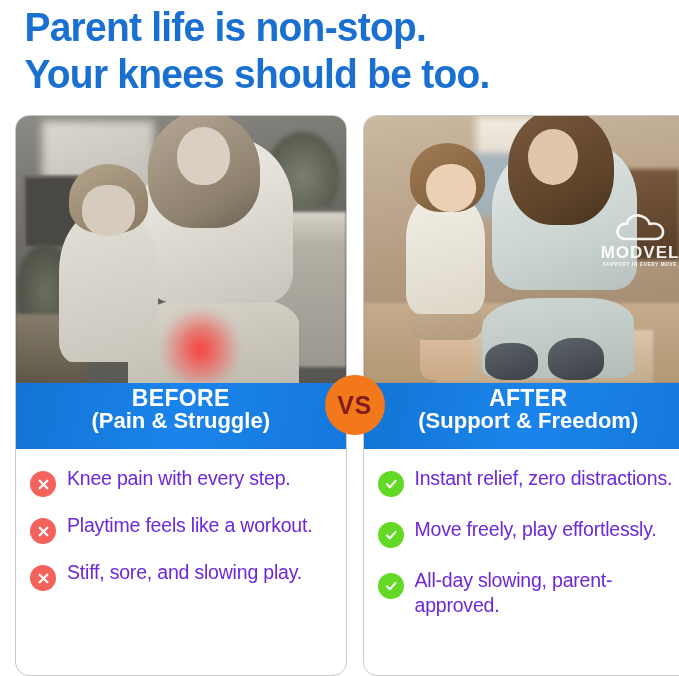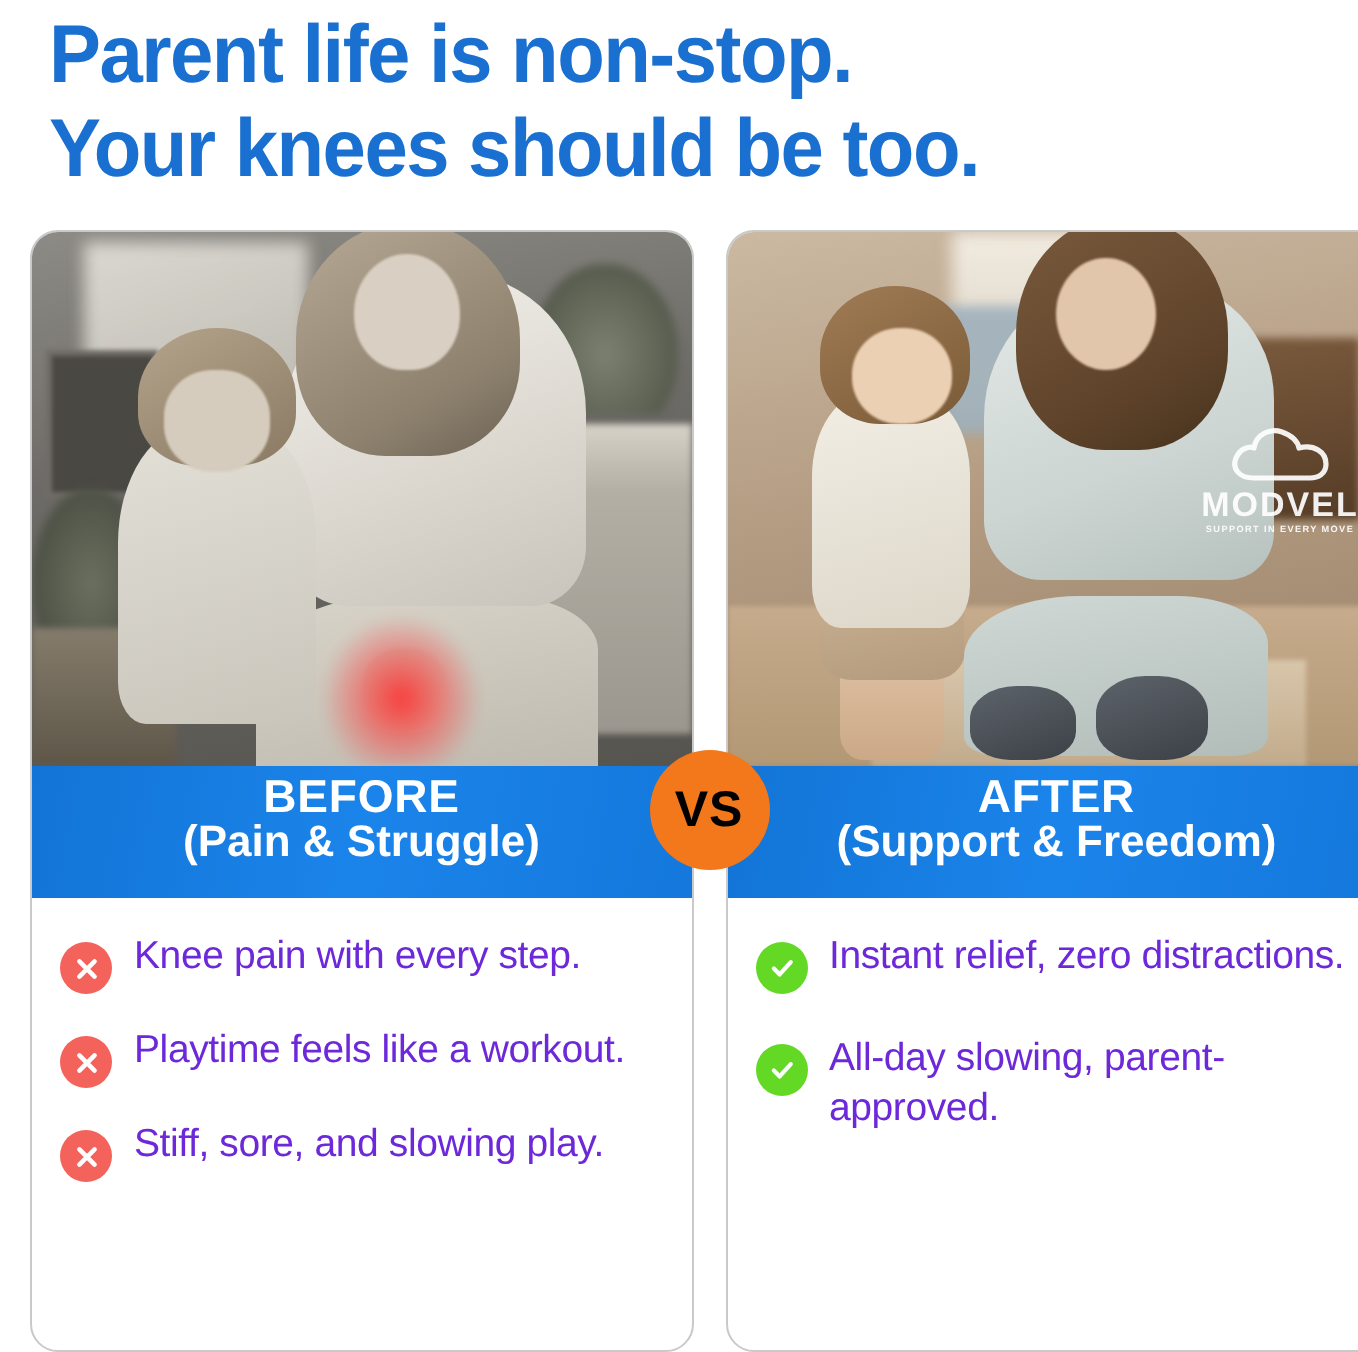--- a/index.html
+++ b/index.html
@@ -215,21 +215,21 @@
   .banner-title { font-size:23px; font-weight:700; letter-spacing:.4px; line-height:26px; }
   .banner-sub { font-size:22px; font-weight:700; line-height:20px; }
 
   
   .vs-badge {
     position:absolute; left:50%; top:260px;
     transform:translateX(-50%);
     width:60px; height:60px; border-radius:50%;
     background:#f3781b;
     display:flex; align-items:center; justify-content:center;
-    color:#000000; font-size:25px; font-weight:700; letter-spacing:.5px;
+    color:#7f1d1d; font-size:25px; font-weight:700; letter-spacing:.5px;
     z-index:5;
   }
 
   
   .bullets { flex:1 1 auto; padding:17px 14px 0 14px; }
   .bullet { display:flex; align-items:flex-start; margin-bottom:16px; }
   .bullet:last-child { margin-bottom:0; }
   .b-icon {
     flex:0 0 auto; width:26px; height:26px; border-radius:50%;
     display:flex; align-items:center; justify-content:center;
@@ -349,20 +349,28 @@
               </svg>
           </span>
           <span class="b-text">Instant relief, zero distractions.</span>
         </div>
         <div class="bullet">
           <span class="b-icon pos">
             <svg width="14" height="14" viewBox="0 0 24 24">
                 <path d="M5 12.5 L10 17.5 L19.5 7" stroke="#fff" stroke-width="3.6" fill="none" stroke-linecap="round" stroke-linejoin="round"></path>
               </svg>
           </span>
+          <span class="b-text">Move freely, play effortlessly.</span>
+        </div>
+        <div class="bullet">
+          <span class="b-icon pos">
+            <svg width="14" height="14" viewBox="0 0 24 24">
+                <path d="M5 12.5 L10 17.5 L19.5 7" stroke="#fff" stroke-width="3.6" fill="none" stroke-linecap="round" stroke-linejoin="round"></path>
+              </svg>
+          </span>
           <span class="b-text">All-day slowing, parent-approved.</span>
         </div>
       </div>
     </div>
 
     <div class="vs-badge">VS</div>
 
   </div>
 </div>
 

